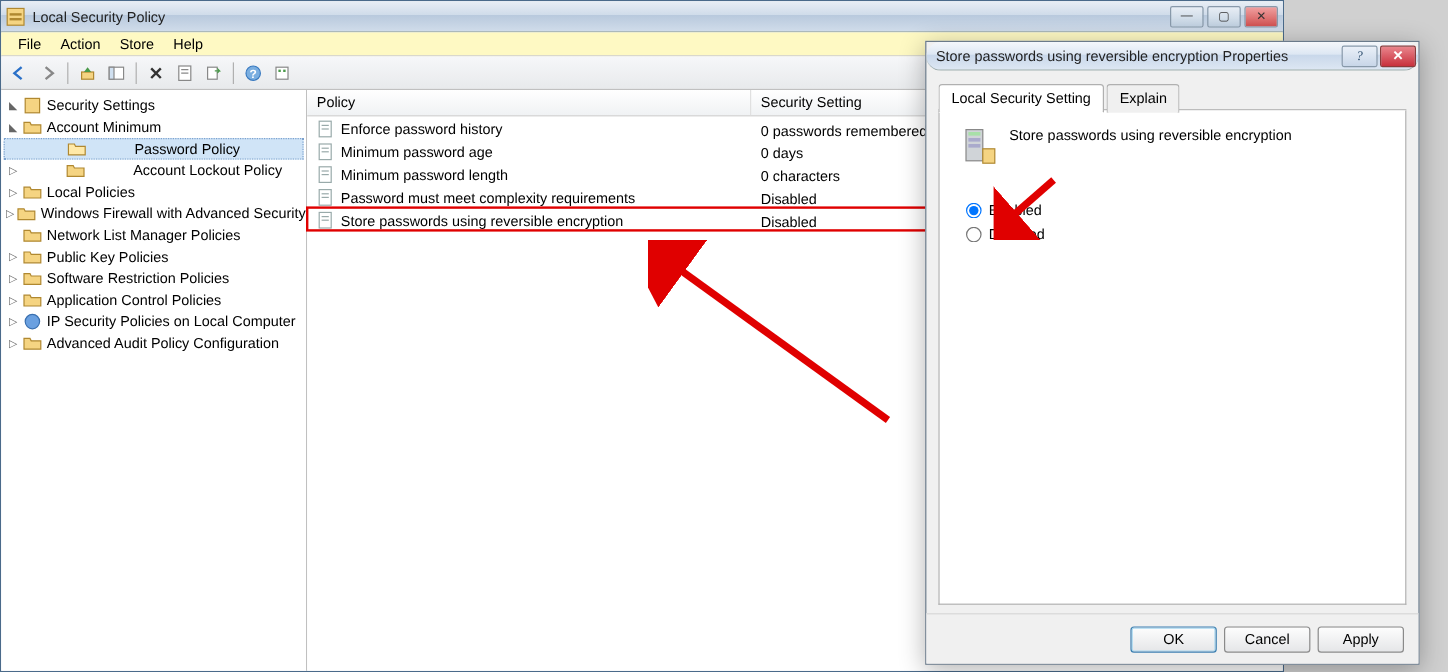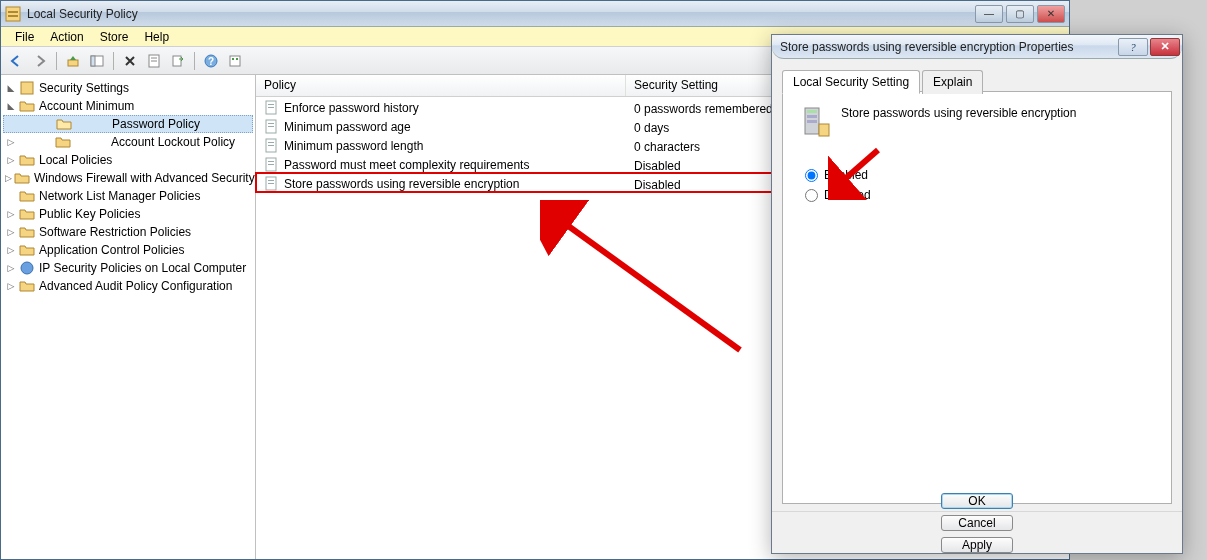--- a/index.html
+++ b/index.html
@@ -52,21 +52,21 @@
 .dialog .dlg-titlebar .close-btn { background: linear-gradient(to bottom, #e9848c, #c8313d); border: 1px solid #8b3a3a; color: #fff; font-weight: bold; }
 .dialog .dlg-body { padding: 8px 10px; height: calc(100% - 24px - 42px); }
 .tabs { display: flex; border-bottom: 1px solid #b0b0b0; }
 .tab { padding: 4px 10px; background: #f0f0f0; border: 1px solid #b0b0b0; border-bottom: none; margin-right: 2px; border-radius: 3px 3px 0 0; cursor: pointer; position: relative; top: 3px; }
 .tab.active { background: #fff; border-bottom: 1px solid #fff; }
 .tab-content { background: #fff; border: 1px solid #b0b0b0; border-top: none; padding: 14px 16px; height: calc(100% - 24px); }
 .tab-content .header-row { display: flex; align-items: flex-start; gap: 10px; margin-bottom: 30px; }
 .server-icon { width: 32px; height: 32px; }
 .radio-row { display: flex; align-items: center; gap: 6px; margin: 6px 0 6px 6px; }
 .radio-row input { margin: 0; }
-.dlg-buttons { height: 42px; display: flex; align-items: center; justify-content: flex-end; gap: 6px; padding: 0 12px; border-top: 1px solid #d8d8d8; background: #f0f0f0; flex-direction: column;}
+.dlg-buttons { height: 42px; display: flex; align-items: center; justify-content: flex-end; gap: 6px; padding: 0 12px; border-top: 1px solid #d8d8d8; background: #f0f0f0;}
 .dlg-btn { min-width: 72px; height: 22px; background: linear-gradient(to bottom, #fdfdfd, #e5e6e8); border: 1px solid #8a8a8a; border-radius: 3px; cursor: pointer; font-size: 12px; }
 .dlg-btn.default { border: 1px solid #3c7fb1; box-shadow: 0 0 0 1px #a8d8f0 inset; }
 
 
 .arrow { position: absolute; pointer-events: none; }
 
 
 svg { display: block; }
 </style>
 </head>

